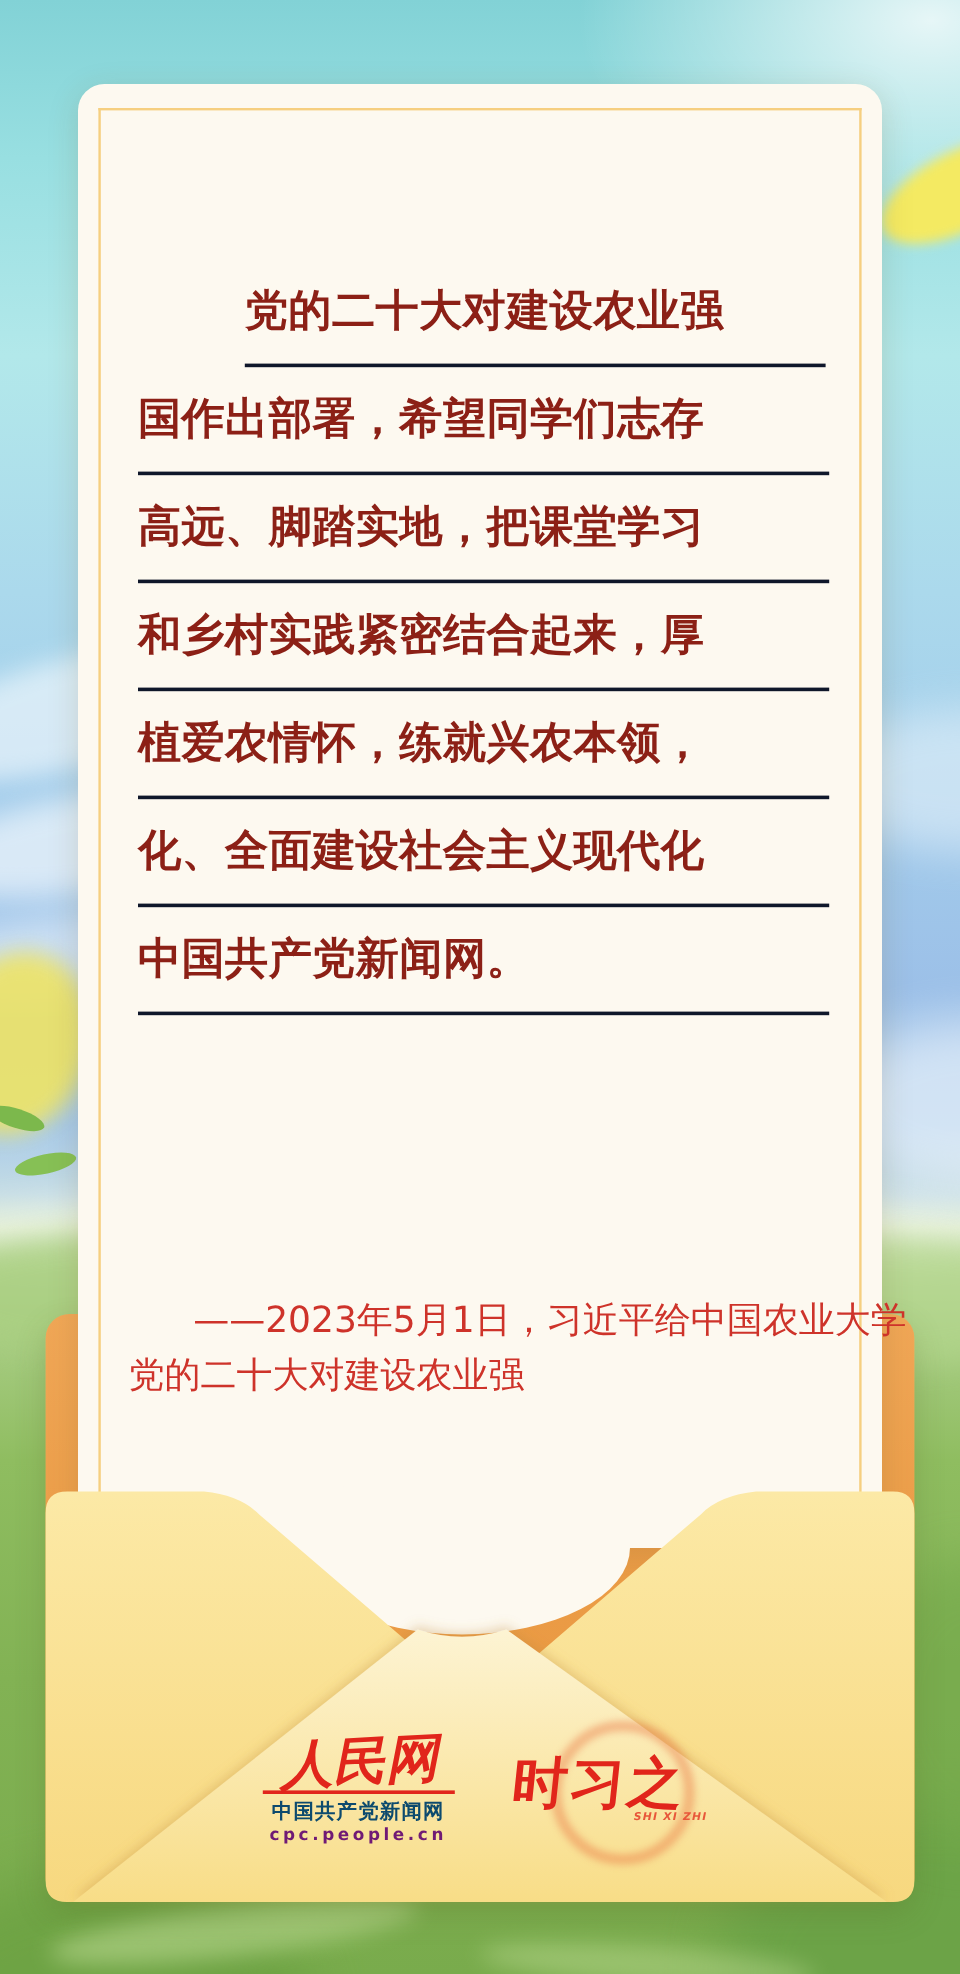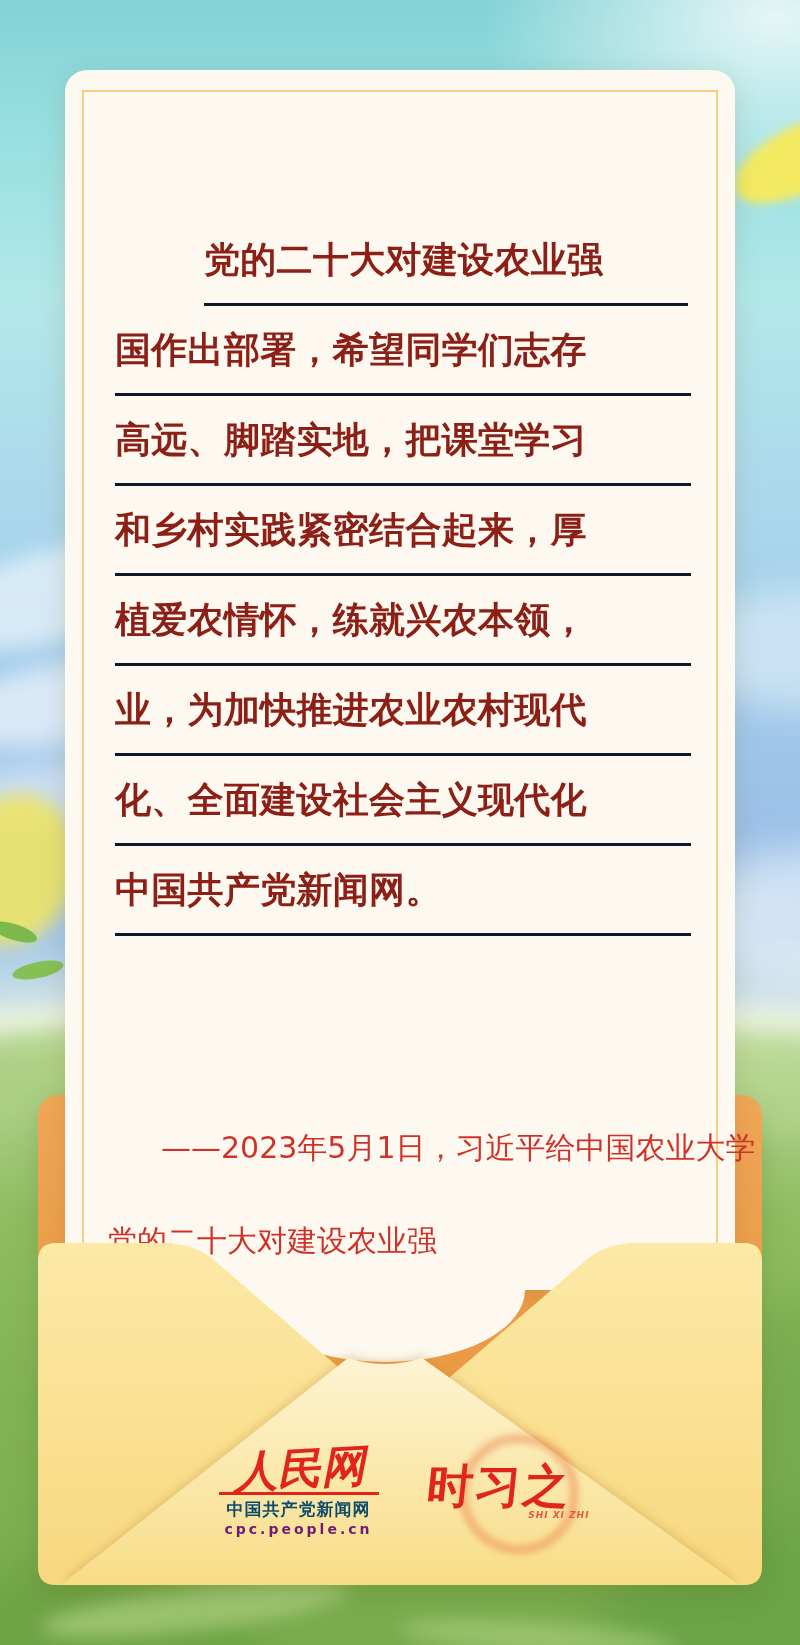--- a/index.html
+++ b/index.html
@@ -53,21 +53,21 @@
   .quote{position:absolute;left:115px;top:216px;width:576px;color:#8c2016;
     font-family:"DejaVu Serif","Liberation Serif",serif;font-weight:bold;}
   .qline{height:90px;line-height:86px;font-size:36px;letter-spacing:.3px;white-space:nowrap;
     border-bottom:3px solid #0f172a;box-sizing:border-box;width:576px;overflow:visible;}
   .qline:nth-child(1){width:484px;margin-left:89px;}
   .qline:nth-child(9){width:400px;}
 
   
   .attrib{position:absolute;left:107px;top:1078px;width:600px;color:#ce332a;font-size:30px;line-height:46px;}
   .attrib .ind{padding-left:54px;white-space:nowrap;}
-  .attrib div{white-space:nowrap;margin-top:47px;}
+  .attrib div{white-space:nowrap;}
 
   
   .env-svg{position:absolute;left:0;top:0;width:800px;height:1645px;}
 
   
   .footer{position:absolute;left:0;top:1448px;width:800px;display:flex;justify-content:center;
     gap:38px;align-items:flex-start;}
   .pd{width:180px;text-align:center;}
   .pd-script{font-size:44px;line-height:42px;font-weight:bold;font-style:italic;color:#e1251b;
     font-family:"DejaVu Serif","Liberation Serif",serif;transform:rotate(-3deg);}
@@ -113,21 +113,20 @@
     <div class="card-border"></div>
   </div>
   <div class="paper-bottom"></div>
 
   <div class="quote">
     <div class="qline">党的二十大对建设农业强</div>
     <div class="qline">国作出部署，希望同学们志存</div>
     <div class="qline">高远、脚踏实地，把课堂学习</div>
     <div class="qline">和乡村实践紧密结合起来，厚</div>
     <div class="qline">植爱农情怀，练就兴农本领，</div>
-    <div class="qline">业，为加快推进农业农村现代</div>
     <div class="qline">化、全面建设社会主义现代化</div>
     <div class="qline">中国共产党新闻网。</div>
   </div>
 
   <div class="attrib">
     <div class="ind">——2023年5月1日，习近平给中国农业大学</div>
     <div>党的二十大对建设农业强</div>
   </div>
 
   <svg class="env-svg" viewBox="0 0 800 1645">

